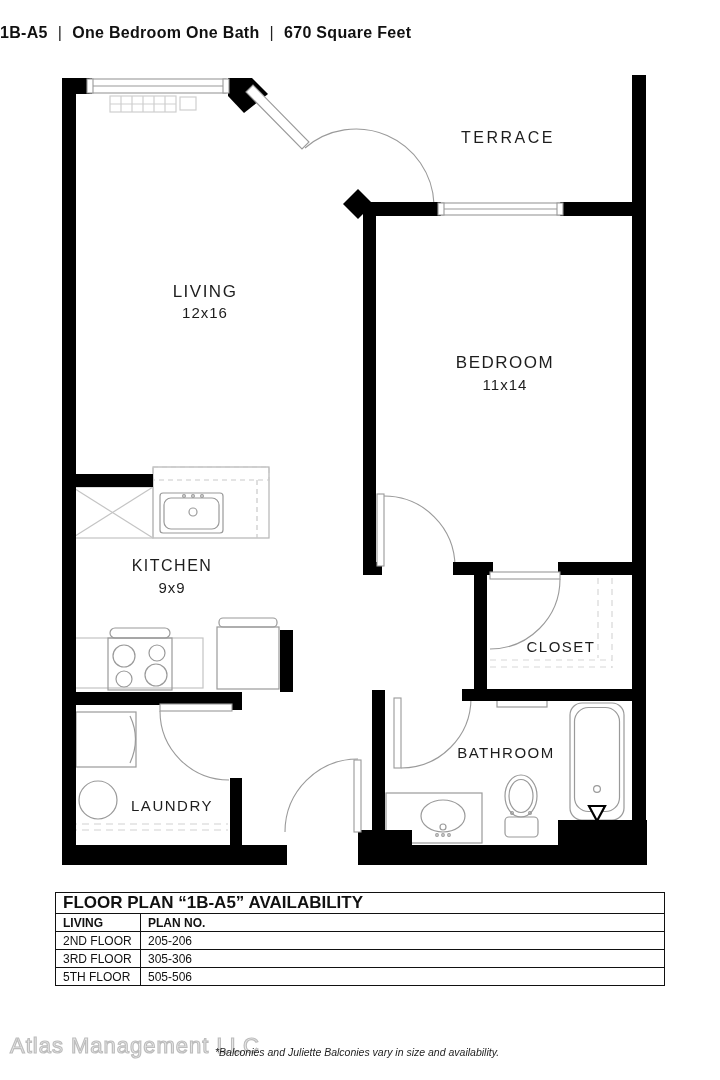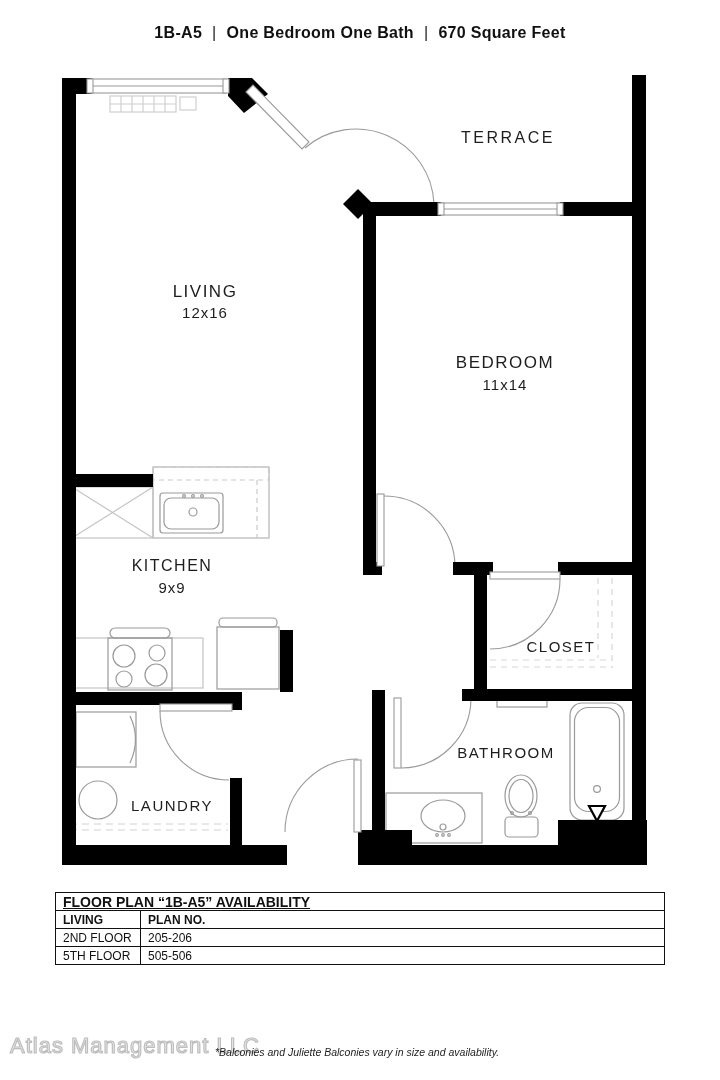--- a/index.html
+++ b/index.html
@@ -1,33 +1,33 @@
 <!DOCTYPE html>
 <html><head>
 <meta charset="utf-8">
 <style>
   * { margin:0; padding:0; box-sizing:border-box; }
   html,body { width:720px; height:1080px; background:#fff; font-family:"Liberation Sans", sans-serif; }
   .page { position:relative; width:720px; height:1080px; background:#fff; overflow:hidden; }
 
   
-  .plan-title { position:absolute; top:24px; left:0; width:720px; text-align:center;
+  .plan-title { position:absolute; top:24px; left:0; width:720px; text-align:left;
     font-size:16px; font-weight:bold; color:#111; letter-spacing:.3px; }
   .plan-title .sep { font-weight:400; color:#222; margin:0 10px; }
 
   
   .plan-svg { position:absolute; left:0; top:0; width:720px; height:885px; }
   .room-label { fill:#1d1d1d; font-size:16px; letter-spacing:1.5px; }
   .room-dims  { fill:#1d1d1d; font-size:15px; letter-spacing:1px; }
 
   
   .avail { position:absolute; left:55px; top:892px; width:610px; border-collapse:collapse;
     font-size:12px; color:#111; }
   .avail td { border:1.6px solid #111; height:18px; padding:0 0 0 7px; vertical-align:middle; }
-  .avail .t-title td { font-weight:bold; font-size:14px;text-decoration:underline; }
+  .avail .t-title td { font-weight:bold; font-size:17px; }
   .avail .t-head td { font-weight:bold; }
   .avail td.c-level { width:85px; }
 
   
   .watermark { position:absolute; left:10px; top:1033px; font-size:22px; letter-spacing:1px;
     color:#efefef; -webkit-text-stroke:1.2px #bdbdbd; white-space:nowrap; }
   .balcony-note { position:absolute; left:215px; top:1046px; font-size:10.5px; font-style:italic;
     color:#1d1d1d; white-space:nowrap; }
 </style>
 </head>
@@ -212,20 +212,24 @@
         <td class="c-level">LIVING</td>
         <td>PLAN NO.</td>
       </tr>
       </tbody>
       <tbody>
         <tr>
           <td class="c-level">2ND FLOOR</td>
           <td>205-206</td>
         </tr>
         <tr>
+          <td class="c-level">3RD FLOOR</td>
+          <td>305-306</td>
+        </tr>
+        <tr>
           <td class="c-level">5TH FLOOR</td>
           <td>505-506</td>
         </tr>
       </tbody>
 
   </table>
 
   <div class="watermark">Atlas Management LLC</div>
   <div class="balcony-note">*Balconies and Juliette Balconies vary in size and availability.</div>
 

